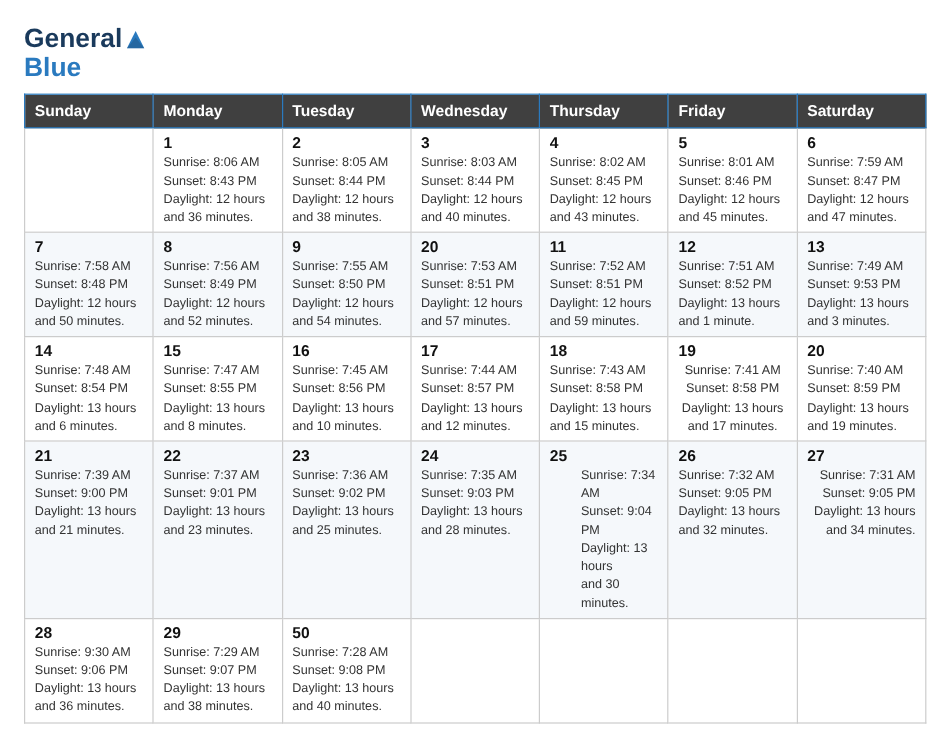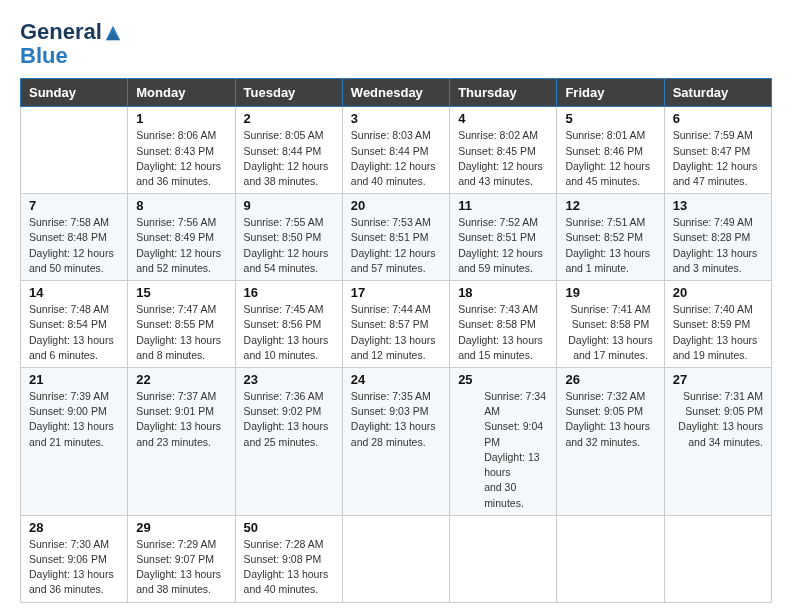--- a/index.html
+++ b/index.html
@@ -202,21 +202,21 @@
         <td>
           <span class="day-num">12</span>
           <div class="day-info" style="white-space: pre-line;">Sunrise: 7:51 AM
 Sunset: 8:52 PM
 Daylight: 13 hours
 and 1 minute.</div>
         </td>
         <td>
           <span class="day-num">13</span>
           <div class="day-info" style="white-space: pre-line;">Sunrise: 7:49 AM
-Sunset: 8:28 PM
+Sunset: 9:53 PM
 Daylight: 13 hours
 and 3 minutes.</div>
         </td>
       </tr>
       <tr>
         <td>
           <span class="day-num">14</span>
           <div class="day-info" style="white-space: pre-line;">Sunrise: 7:48 AM
 Sunset: 8:54 PM
 Daylight: 13 hours
@@ -312,21 +312,21 @@
           <span class="day-num">27</span>
           <div class="day-info" style="white-space: pre-line; text-align: right;">Sunrise: 7:31 AM
 Sunset: 9:05 PM
 Daylight: 13 hours
 and 34 minutes.</div>
         </td>
       </tr>
       <tr>
         <td>
           <span class="day-num">28</span>
-          <div class="day-info" style="white-space: pre-line;">Sunrise: 7:30 AM
+          <div class="day-info" style="white-space: pre-line;">Sunrise: 9:30 AM
 Sunset: 9:06 PM
 Daylight: 13 hours
 and 36 minutes.</div>
         </td>
         <td>
           <span class="day-num">29</span>
           <div class="day-info" style="white-space: pre-line;">Sunrise: 7:29 AM
 Sunset: 9:07 PM
 Daylight: 13 hours
 and 38 minutes.</div>

